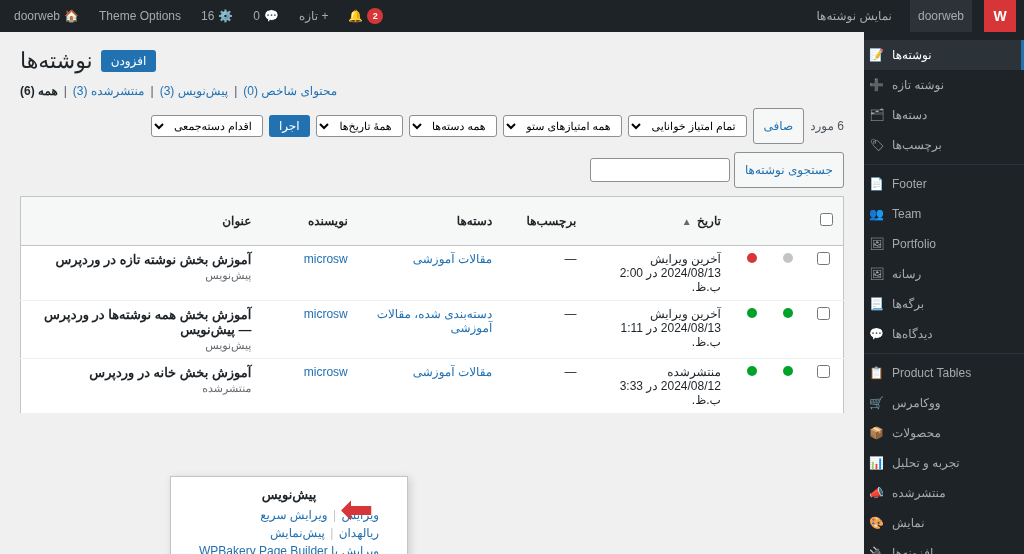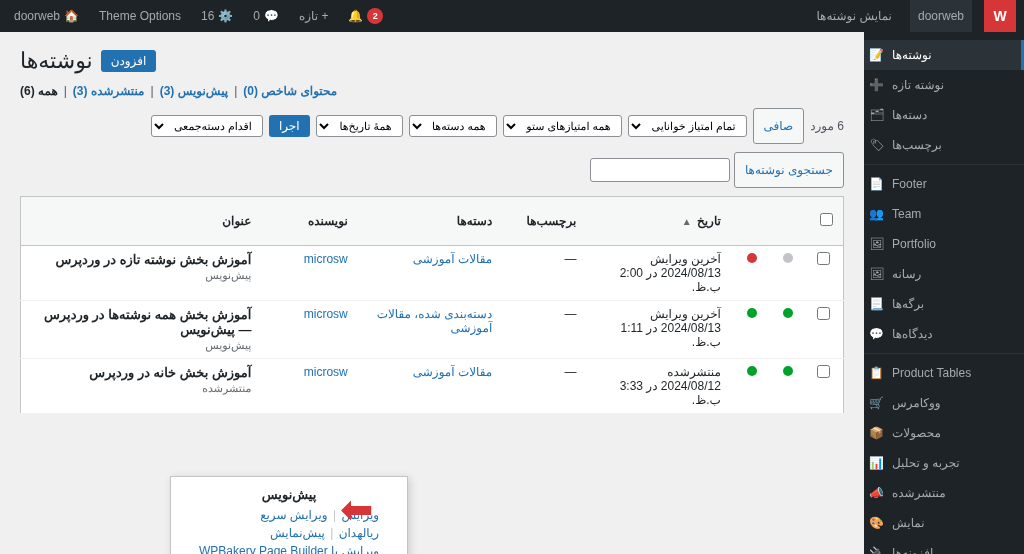--- a/index.html
+++ b/index.html
@@ -85,21 +85,21 @@
 
     
     .subsubsub {
       display: flex;
       justify-content: flex-end;
       gap: 6px;
       margin-bottom: 10px;
       font-size: 12px;
       color: #50575e;
     }
-    .subsubsub a { color: #2271b1; text-decoration: none; font-weight: bold; }
+    .subsubsub a { color: #2271b1; text-decoration: none; }
     .subsubsub .current { color: #1d2327; font-weight: 600; }
 
     
     .tablenav-top {
       display: flex;
       align-items: center;
       justify-content: space-between;
       margin-bottom: 8px;
       gap: 8px;
       flex-wrap: wrap;

